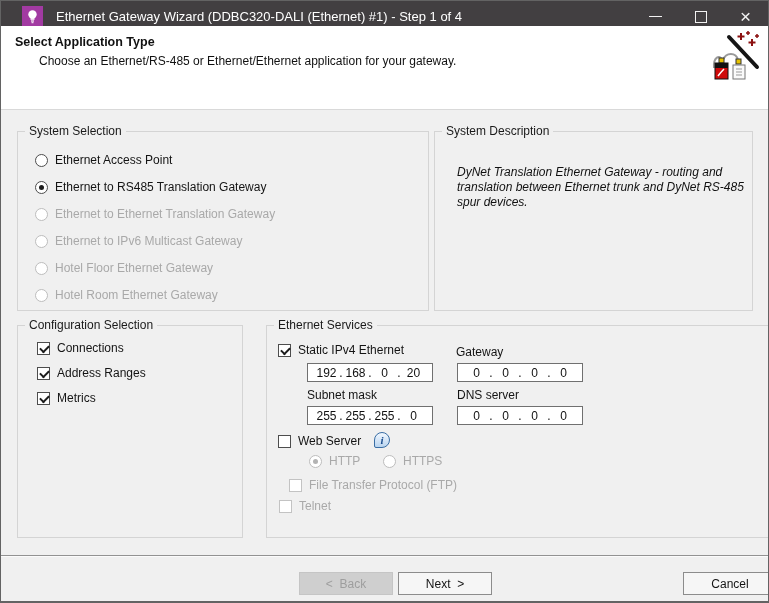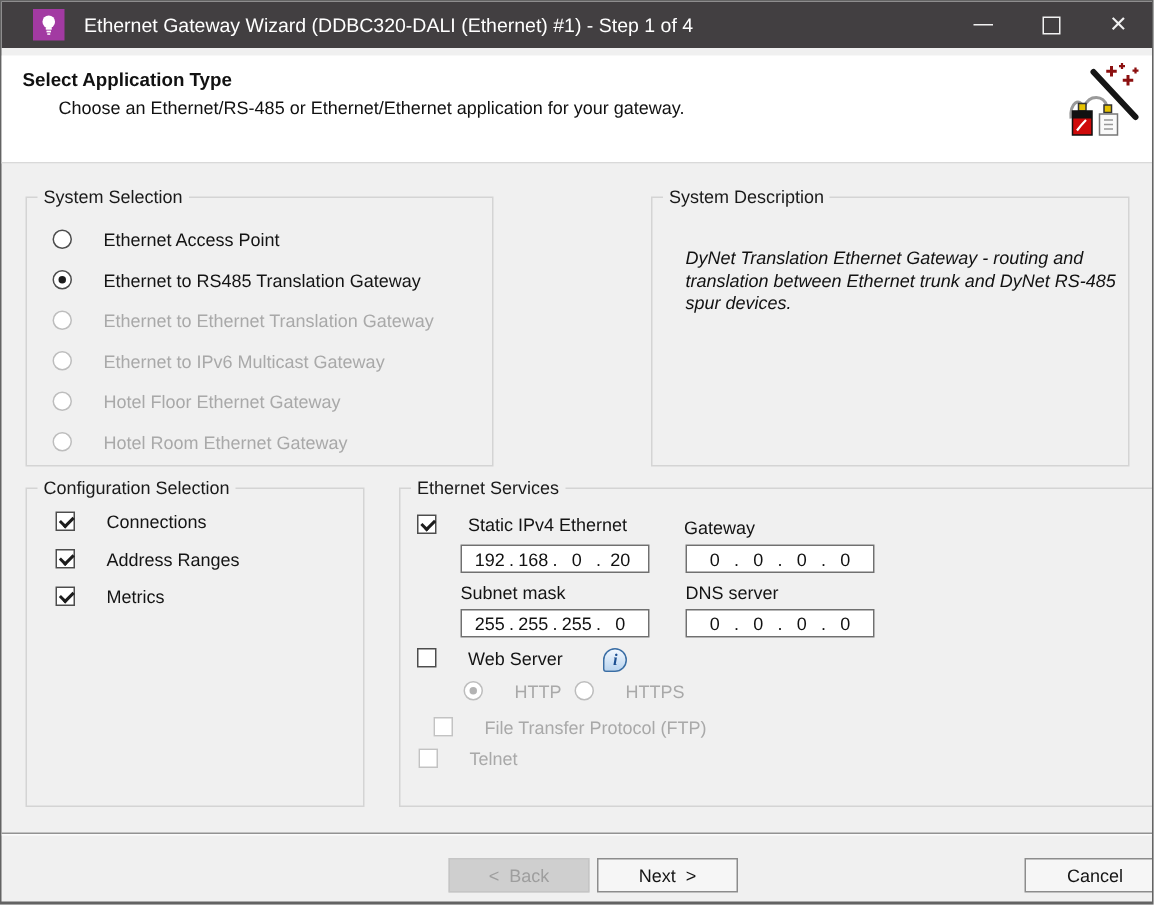--- a/index.html
+++ b/index.html
@@ -23,34 +23,34 @@
     color:#ffffff; font-size:13px; margin-left:13px; white-space:nowrap;
     flex:1 1 auto;
   }
   .tb-controls { display:flex; height:31px; }
   .tb-btn { width:45px; height:31px; display:flex; align-items:center; justify-content:center; }
   .glyph-min { width:13px; height:0; border-top:1px solid #f2f2f2; }
   .glyph-max { width:12px; height:12px; border:1px solid #f2f2f2; }
   .glyph-close { color:#f2f2f2; font-size:19px; line-height:19px; font-weight:400; }
   
   .header {
-    position:absolute; left:0; top:36px; right:0; height:72px;
+    position:absolute; left:0; top:25px; right:0; height:84px;
     background:#ffffff; border-bottom:1px solid #d9d9d9;
   }
   .header-title { position:absolute; left:14px; top:9px; font-weight:bold; font-size:12.5px; }
   .header-sub   { position:absolute; left:38px; top:28px; font-size:12px; }
   .wizard-icon  { position:absolute; right:7px; top:5px; width:50px; height:50px; }
   
   .groupbox { position:absolute; border:1px solid #d4d4d4; }
   .gb-label {
     position:absolute; top:-8px; left:7px; background:#f0f0f0;
     padding:0 4px; font-size:12px; color:#1a1a1a; white-space:nowrap;
   }
   
-  .opt-row { position:absolute; display:flex; align-items:flex-start; gap:21px; white-space:nowrap; }
+  .opt-row { position:absolute; display:flex; align-items:flex-end; gap:7px; white-space:nowrap; }
   .opt-row .lbl { font-size:12px; color:#141414; }
   .opt-row.disabled .lbl { color:#a9a9a9; }
   .radio {
     width:13px; height:13px; border:1px solid #4d4d4d; border-radius:50%;
     background:#fff; position:relative; flex:none;
   }
   .radio.checked::after {
     content:""; position:absolute; left:3px; top:3px; width:5px; height:5px;
     border-radius:50%; background:#1c1c1c;
   }
@@ -137,21 +137,21 @@
       <line x1="25" y1="41" x2="31" y2="41" stroke="#999"></line>
       <line x1="25" y1="44" x2="31" y2="44" stroke="#999"></line>
       <line x1="18" y1="6" x2="46" y2="36" stroke="#151515" stroke-width="4" stroke-linecap="round"></line>
       <path d="M30,2 v7 M26.5,5.5 h7" stroke="#8c1010" stroke-width="2" fill="none"></path>
       <path d="M41,8 v7 M37.5,11.5 h7" stroke="#8c1010" stroke-width="2" fill="none"></path>
       <path d="M37,0 v4 M35,2 h4" stroke="#8c1010" stroke-width="1.5" fill="none"></path>
       <path d="M46,3 v4 M44,5 h4" stroke="#8c1010" stroke-width="1.5" fill="none"></path>
     </svg>
   </div>
 
-  <div class="groupbox" style="left:16px; top:130px; width:312px; height:180px;">
+  <div class="groupbox" style="left:16px; top:130px; width:412px; height:180px;">
     <span class="gb-label">System Selection</span>
 
     <div class="opt-row" style="left:17px; top:21px;">
       <span class="radio"></span>
       <span class="lbl">Ethernet Access Point</span>
     </div>
     <div class="opt-row" style="left:17px; top:48px;">
       <span class="radio checked"></span>
       <span class="lbl">Ethernet to RS485 Translation Gateway</span>
     </div>

